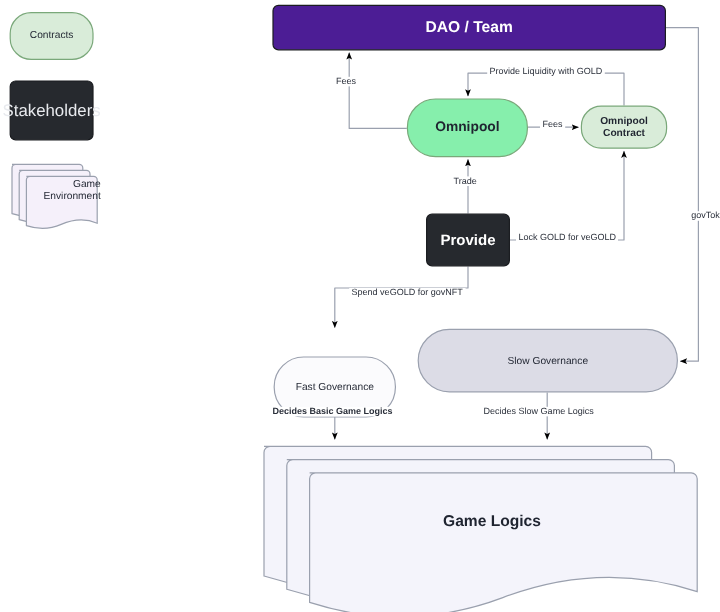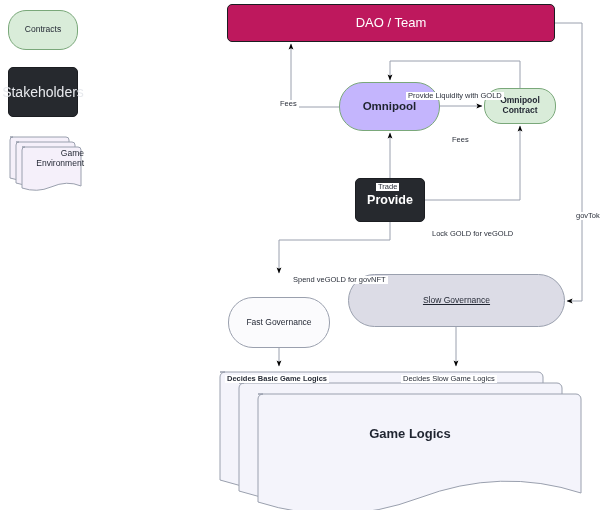--- a/index.html
+++ b/index.html
@@ -20,57 +20,57 @@
   .legend-stakeholders{
     left:8px;top:67px;width:70px;height:50px;
     background:#26292e;border:1px solid #1b1d21;border-radius:5px;
     font-size:14px;color:#e8eaee;
   }
   .legend-env{left:8px;top:135px;width:76px;height:52px;}
 
   
   .dao{
     left:227px;top:4px;width:328px;height:38px;
-    background:#be185d;border:1px solid #1b1d21;border-radius:5px;
-    color:#ffffff;font-size:13px;font-weight:normal;
+    background:#4c1d95;border:1px solid #1b1d21;border-radius:5px;
+    color:#ffffff;font-size:13px;font-weight:bold;
   }
   .omnipool{
     left:339px;top:82px;width:101px;height:49px;
-    background:#c4b5fd;border:1px solid #7aa87a;border-radius:24px;
+    background:#86efac;border:1px solid #7aa87a;border-radius:24px;
     font-size:11.5px;font-weight:bold;color:#1f2430;
   }
   .locking{
     left:484px;top:88px;width:72px;height:36px;
     background:#d9ecd9;border:1px solid #7aa87a;border-radius:17px;
     font-size:8.5px;font-weight:bold;color:#1f2430;
   }
   .gamers{
     left:355px;top:178px;width:70px;height:44px;
     background:#26292e;border:1px solid #1b1d21;border-radius:5px;
     color:#ffffff;font-size:12.5px;font-weight:bold;
   }
   .fastgov{
     left:228px;top:275px;width:102px;height:51px;
     background:#fbfbfd;border:1px solid #9aa0ae;border-radius:25px;
     font-size:8.5px;color:#1f2430;margin-top:22px;
   }
   .slowgov{
     left:348px;top:274px;width:217px;height:53px;
     background:#dcdce6;border:1px solid #9aa0ae;border-radius:27px;
-    font-size:8.5px;color:#1f2430;text-decoration:underline;
+    font-size:8.5px;color:#1f2430;
   }
   .gamelogics-label{
     position:absolute;left:255px;top:418px;width:310px;height:30px;
     display:flex;align-items:center;justify-content:center;
     font-size:13px;font-weight:bold;color:#1f2430;pointer-events:none;
   }
 
   .edge-label{
     position:absolute;font-size:7.5px;color:#2a2f3a;white-space:nowrap;
-    background:#ffffff;padding:0 2px;line-height:1.1;margin-top:36px;
+    background:#ffffff;padding:0 2px;line-height:1.1;
   }
 </style>
 </head>
 <body>
 
 <svg id="canvas" viewBox="0 0 600 510">
   <defs>
     <marker id="arw" markerWidth="7" markerHeight="7" refX="5.6" refY="3" orient="auto" markerUnits="strokeWidth">
       <path d="M0,0.6 L6,3 L0,5.4 L1.3,3 Z" fill="#000000"></path>
     </marker>

